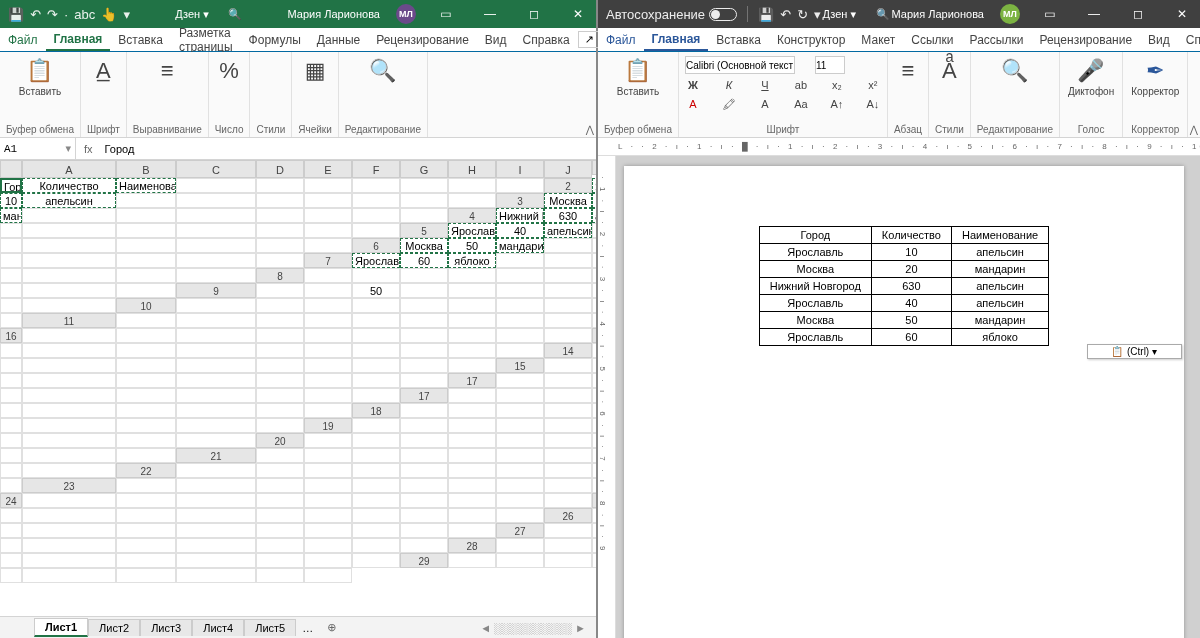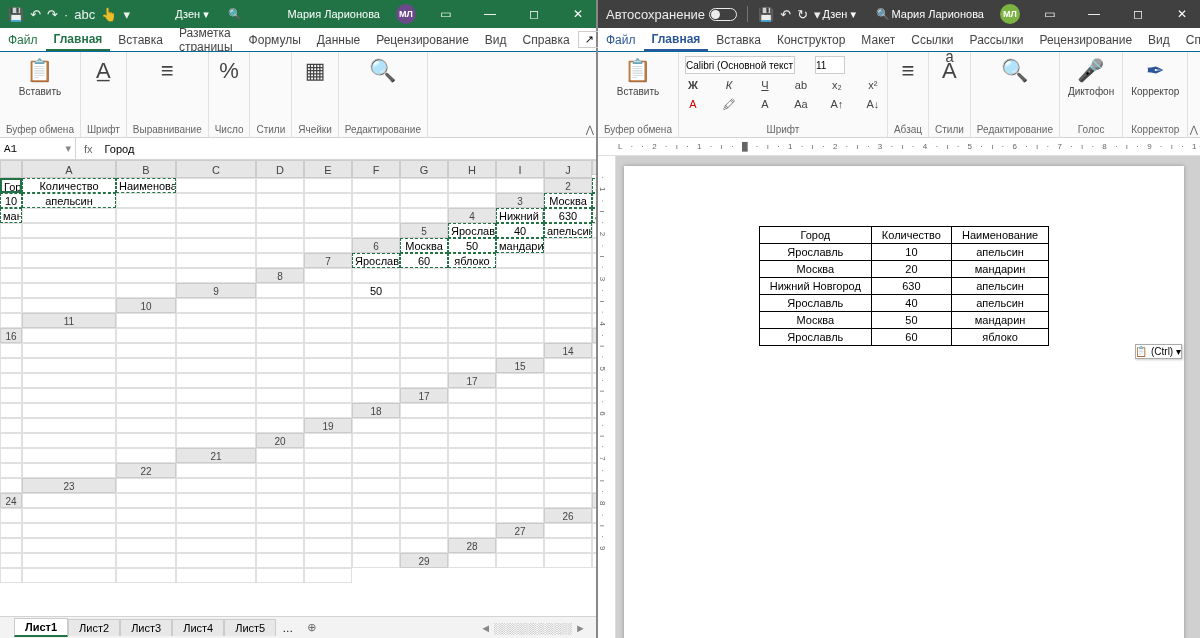--- a/index.html
+++ b/index.html
@@ -63,36 +63,36 @@
 .grid { display: grid; grid-template-columns: 22px 94px 60px 80px repeat(8, 48px); font-size: 11px; }
 .grid .hdr { background: #e6e6e6; border: 0.5px solid #ccc; text-align: center; height: 18px; line-height: 18px; color: #444; }
 .grid .rowhdr { background: #e6e6e6; border: 0.5px solid #ccc; text-align: center; height: 15px; line-height: 15px; color: #444; font-size: 10px; }
 .grid .cell { border: 0.5px solid #e0e0e0; height: 15px; line-height: 15px; padding: 0 2px; overflow: hidden; white-space: nowrap; }
 .grid .cell.data { border: 1px dashed #217346; text-align: center; }
 .grid .cell.hdrdata { border: 1px dashed #217346; text-align: center; background: #fff; }
 .grid .cell.selected { border: 2px solid #217346; }
 .grid .cell.center { text-align: center; }
 
 
-.sheettabs { height: 22px; border-top: 1px solid #d4d4d4; display: flex; align-items: center; font-size: 11px; background: #f3f3f3; padding-left: 14px; gap: 0; }
+.sheettabs { height: 22px; border-top: 1px solid #d4d4d4; display: flex; align-items: center; font-size: 11px; background: #f3f3f3; padding-left: 34px; gap: 0; }
 .sheettabs .tab { padding: 2px 10px; border: 1px solid #ccc; background: #e8e8e8; cursor: pointer; border-bottom: none; }
 .sheettabs .tab.active { background: #fff; border-bottom: 2px solid #217346; font-weight: 600; }
 .sheettabs .add { margin-left: 8px; cursor: pointer; color: #666; }
 .sheettabs .scroll { margin-left: auto; padding-right: 10px; color: #888; }
 
 
 .word-body { flex: 1; display: flex; flex-direction: column; background: #f0f0f0; overflow: hidden; position: relative; }
 .hruler { height: 18px; background: #fff; border-bottom: 1px solid #ddd; font-size: 8px; color: #666; display: flex; align-items: center; padding-left: 20px; letter-spacing: 3px; white-space: nowrap; overflow: hidden; }
 .word-main { flex: 1; display: flex; overflow: hidden; }
 .vruler { width: 18px; background: #fff; border-right: 1px solid #ddd; font-size: 8px; color: #666; writing-mode: vertical-lr; padding-top: 20px; letter-spacing: 3px; white-space: nowrap; overflow: hidden; }
 .page-area { flex: 1; background: #d0d0d0; padding: 10px 0 0 8px; overflow: hidden; position: relative; }
 .page { width: 560px; height: 600px; background: #fff; box-shadow: 0 0 4px rgba(0,0,0,0.3); padding: 60px 50px; position: relative; }
 .word-table { border-collapse: collapse; font-size: 11px; margin: 0 auto; }
 .word-table td, .word-table th { border: 1px solid #000; padding: 2px 10px; text-align: center; font-weight: normal; }
-.ctrl-badge { position: absolute; right: 18px; top: 188px; background: #fff; border: 1px solid #aaa; padding: 1px 0; font-size: 10px; cursor: pointer; box-shadow: 1px 1px 2px rgba(0,0,0,0.2); }
+.ctrl-badge { position: absolute; right: 18px; top: 188px; background: #fff; border: 1px solid #aaa; padding: 1px 24px; font-size: 10px; cursor: pointer; box-shadow: 1px 1px 2px rgba(0,0,0,0.2); }
 .ctrl-badge::before { content: '📋 '; }
 
 
 .sep { width: 1px; background: rgba(255,255,255,0.3); height: 16px; margin: 0 4px; }
 </style>
 </head>
 <body>
 
 <div class="app excel">
   <div class="titlebar">

